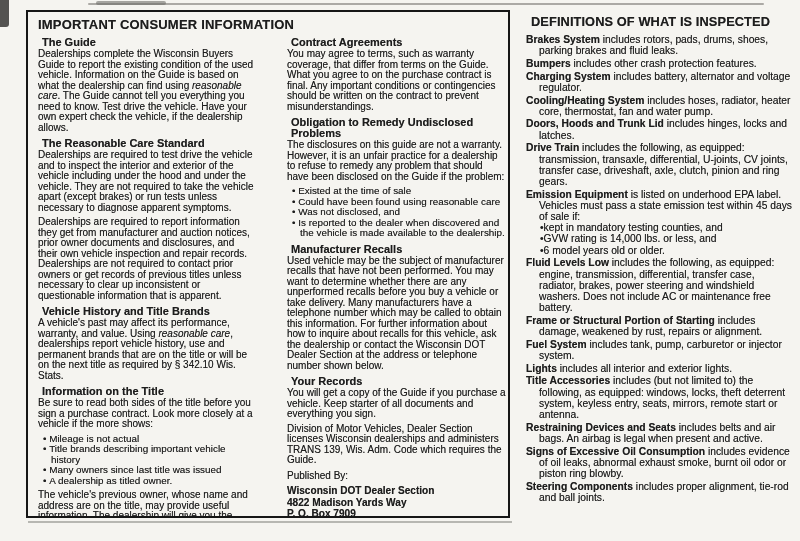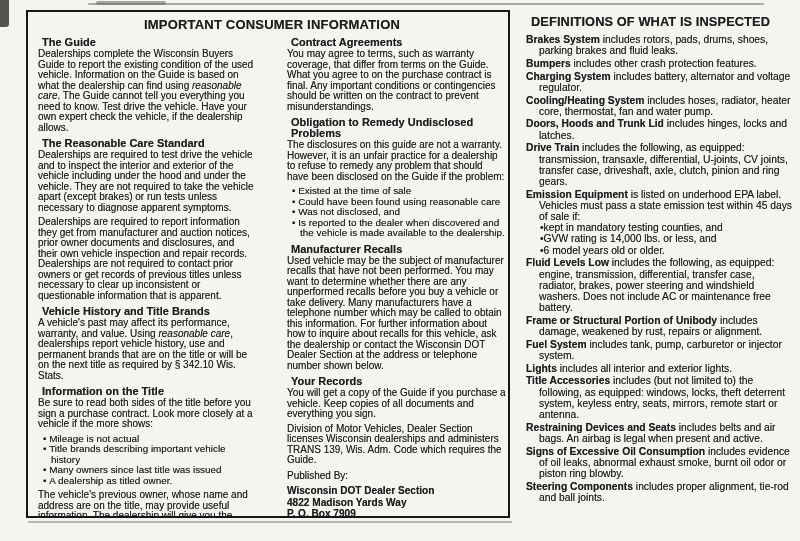--- a/index.html
+++ b/index.html
@@ -16,21 +16,21 @@
   }
   .page *{text-shadow:0 0 .5px rgba(20,20,20,.55);}
 
   
   .box{
     position:absolute;left:26px;top:10px;width:484px;height:508px;
     box-sizing:border-box;border:2px solid var(--border,#161616);
     padding:3px 2px 0 10px;overflow:hidden;
   }
   .box-title{
-    text-align:center;font-weight:bold;font-size:13px;letter-spacing:.2px;
+    text-align:left;font-weight:bold;font-size:13px;letter-spacing:.2px;
     margin:2px 0 5px 0;
   }
   .cols{display:flex;gap:31px;}
   .col-left{width:218px;flex:none;}
   .col-mid{flex:1;min-width:0;}
 
   .sec{margin-bottom:5px;}
   .sh{font-size:11px;font-weight:bold;line-height:11px;margin:0 0 1px 4px;}
   .para{font-size:10px;line-height:10.5px;margin:0 0 4px 0;}
   .sec .para:last-child{margin-bottom:0;}
@@ -107,21 +107,21 @@
               <div class="bullet">Was not disclosed, and</div>
               <div class="bullet">Is reported to the dealer when discovered and the vehicle is made available to the dealership.</div>
             </div>
           </div>
           <div class="sec">
             <div class="sh">Manufacturer Recalls</div>
             <div class="para">Used vehicle may be the subject of manufacturer recalls that have not been performed. You may want to determine whether there are any unperformed recalls before you buy a vehicle or take delivery. Many manufacturers have a telephone number which may be called to obtain this information. For further information about how to inquire about recalls for this vehicle, ask the dealership or contact the Wisconsin DOT Dealer Section at the address or telephone number shown below.</div>
           </div>
           <div class="sec">
             <div class="sh">Your Records</div>
-            <div class="para">You will get a copy of the Guide if you purchase a vehicle. Keep copies of all documents and everything you sign.</div>
+            <div class="para">You will get a copy of the Guide if you purchase a vehicle. Keep starter of all documents and everything you sign.</div>
             <div class="para">Division of Motor Vehicles, Dealer Section licenses Wisconsin dealerships and administers TRANS 139, Wis. Adm. Code which requires the Guide.</div>
           </div>
           <div class="sec">
             <div class="para">Published By:</div>
             <div class="bold-lines">
               <div>Wisconsin DOT Dealer Section</div>
               <div>4822 Madison Yards Way</div>
               <div>P. O. Box 7909</div>
               <div>Madison, WI 53707-7909</div>
             </div>
@@ -134,21 +134,21 @@
     <div class="defs-title">DEFINITIONS OF WHAT IS INSPECTED</div>
     <div id="defs-list">
         <div class="entry"><b>Brakes System</b> includes rotors, pads, drums, shoes, parking brakes and fluid leaks.</div>
         <div class="entry"><b>Bumpers</b> includes other crash protection features.</div>
         <div class="entry"><b>Charging System</b> includes battery, alternator and voltage regulator.</div>
         <div class="entry"><b>Cooling/Heating System</b> includes hoses, radiator, heater core, thermostat, fan and water pump.</div>
         <div class="entry"><b>Doors, Hoods and Trunk Lid</b> includes hinges, locks and latches.</div>
         <div class="entry"><b>Drive Train</b> includes the following, as equipped: transmission, transaxle, differential, U-joints, CV joints, transfer case, driveshaft, axle, clutch, pinion and ring gears.</div>
         <div class="entry"><b>Emission Equipment</b> is listed on underhood EPA label. Vehicles must pass a state emission test within 45 days of sale if:<div class="ebullet">kept in mandatory testing counties, and</div><div class="ebullet">GVW rating is 14,000 lbs. or less, and</div><div class="ebullet">6 model years old or older.</div></div>
         <div class="entry"><b>Fluid Levels Low</b> includes the following, as equipped: engine, transmission, differential, transfer case, radiator, brakes, power steering and windshield washers. Does not include AC or maintenance free battery.</div>
-        <div class="entry"><b>Frame or Structural Portion of Unibody</b> includes damage, weakened by rust, repairs or alignment.</div>
+        <div class="entry"><b>Frame or Structural Portion of Starting</b> includes damage, weakened by rust, repairs or alignment.</div>
         <div class="entry"><b>Fuel System</b> includes tank, pump, carburetor or injector system.</div>
         <div class="entry"><b>Lights</b> includes all interior and exterior lights.</div>
         <div class="entry"><b>Title Accessories</b> includes (but not limited to) the following, as equipped: windows, locks, theft deterrent system, keyless entry, seats, mirrors, remote start or antenna.</div>
         <div class="entry"><b>Restraining Devices and Seats</b> includes belts and air bags. An airbag is legal when present and active.</div>
         <div class="entry"><b>Signs of Excessive Oil Consumption</b> includes evidence of oil leaks, abnormal exhaust smoke, burnt oil odor or piston ring blowby.</div>
         <div class="entry"><b>Steering Components</b> includes proper alignment, tie-rod and ball joints.</div>
       </div>
   </div>
 
 </div>

